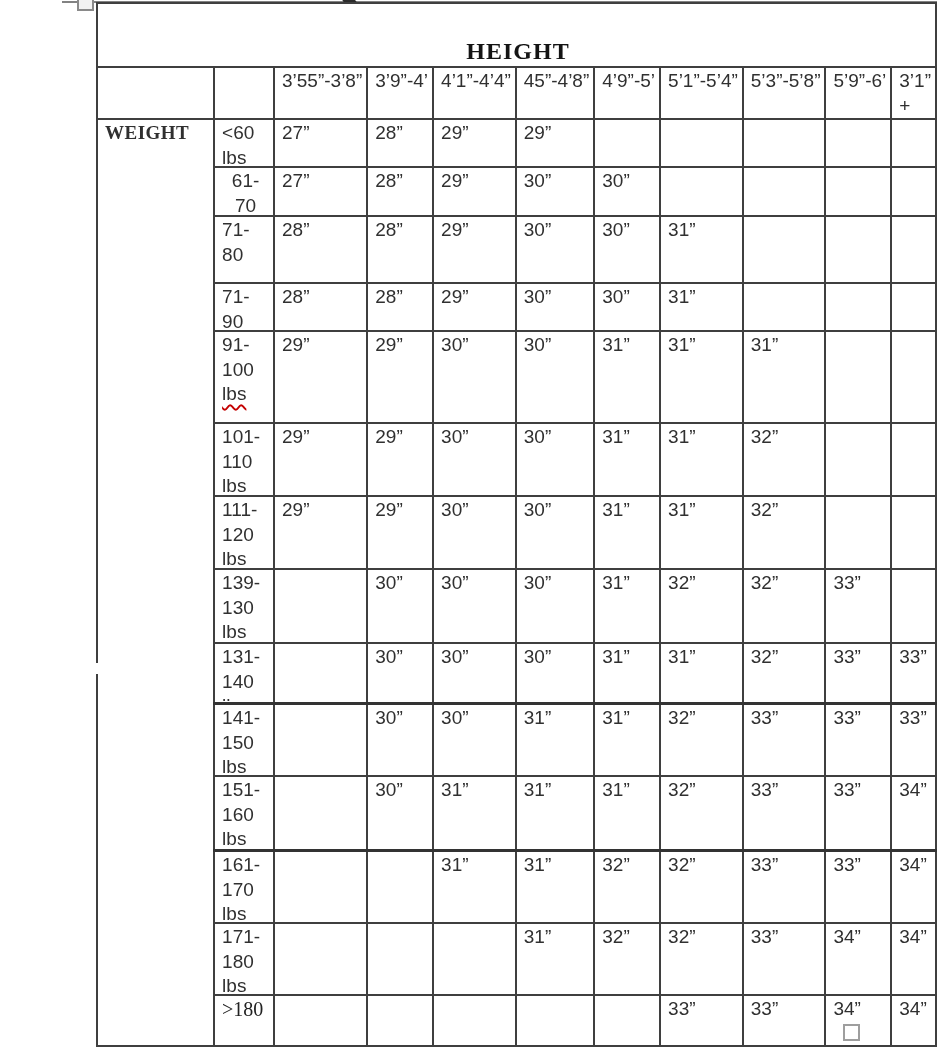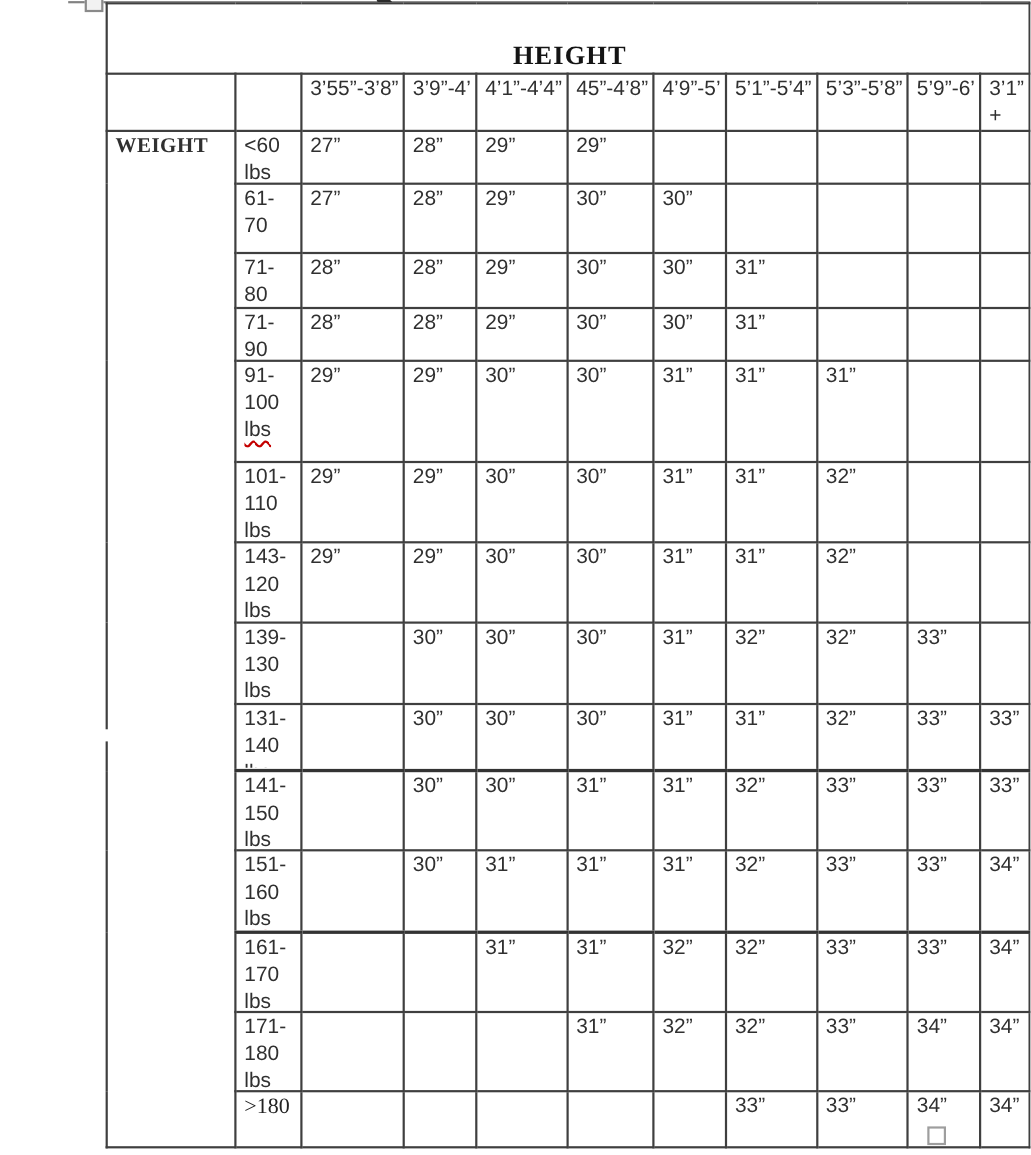--- a/index.html
+++ b/index.html
@@ -127,21 +127,21 @@
           </td>
           <td class="">
             <div class="cin" style="height: 44px;"><span></span></div>
           </td>
           <td class="last-col">
             <div class="cin" style="height: 44px;"><span></span></div>
           </td>
         </tr>
         <tr>
           <td>
-            <div class="cin" style="height: 59px;"><span>61-70</span> </div>
+            <div class="cin" style="height: 45px; text-align: center;"><span>61-70</span> </div>
           </td>
           <td class="">
             <div class="cin" style="height: 45px;"><span>27”</span></div>
           </td>
           <td class="">
             <div class="cin" style="height: 45px;"><span>28”</span></div>
           </td>
           <td class="">
             <div class="cin" style="height: 45px;"><span>29”</span></div>
           </td>
@@ -159,21 +159,21 @@
           </td>
           <td class="">
             <div class="cin" style="height: 45px;"><span></span></div>
           </td>
           <td class="last-col">
             <div class="cin" style="height: 45px;"><span></span></div>
           </td>
         </tr>
         <tr>
           <td>
-            <div class="cin" style="height: 46px;"><span>71-80</span> </div>
+            <div class="cin" style="height: 63px;"><span>71-80</span> </div>
           </td>
           <td class="">
             <div class="cin" style="height: 45px;"><span>28”</span></div>
           </td>
           <td class="">
             <div class="cin" style="height: 45px;"><span>28”</span></div>
           </td>
           <td class="">
             <div class="cin" style="height: 45px;"><span>29”</span></div>
           </td>
@@ -287,21 +287,21 @@
           </td>
           <td class="">
             <div class="cin" style="height: 69px;"><span></span></div>
           </td>
           <td class="last-col">
             <div class="cin" style="height: 69px;"><span></span></div>
           </td>
         </tr>
         <tr>
           <td>
-            <div class="cin" style="height: 69px;"><span>143-120</span> <span class="u">lbs</span></div>
+            <div class="cin" style="height: 69px;"><span>111-120</span> <span class="u">lbs</span></div>
           </td>
           <td class="">
             <div class="cin" style="height: 69px;"><span>29”</span></div>
           </td>
           <td class="">
             <div class="cin" style="height: 69px;"><span>29”</span></div>
           </td>
           <td class="">
             <div class="cin" style="height: 69px;"><span>30”</span></div>
           </td>

